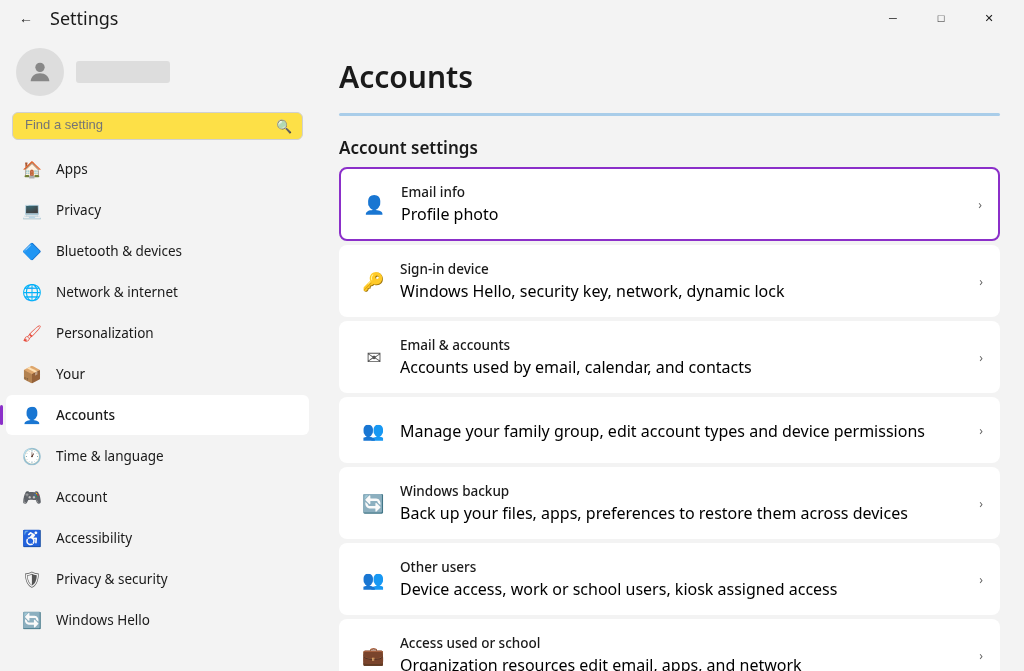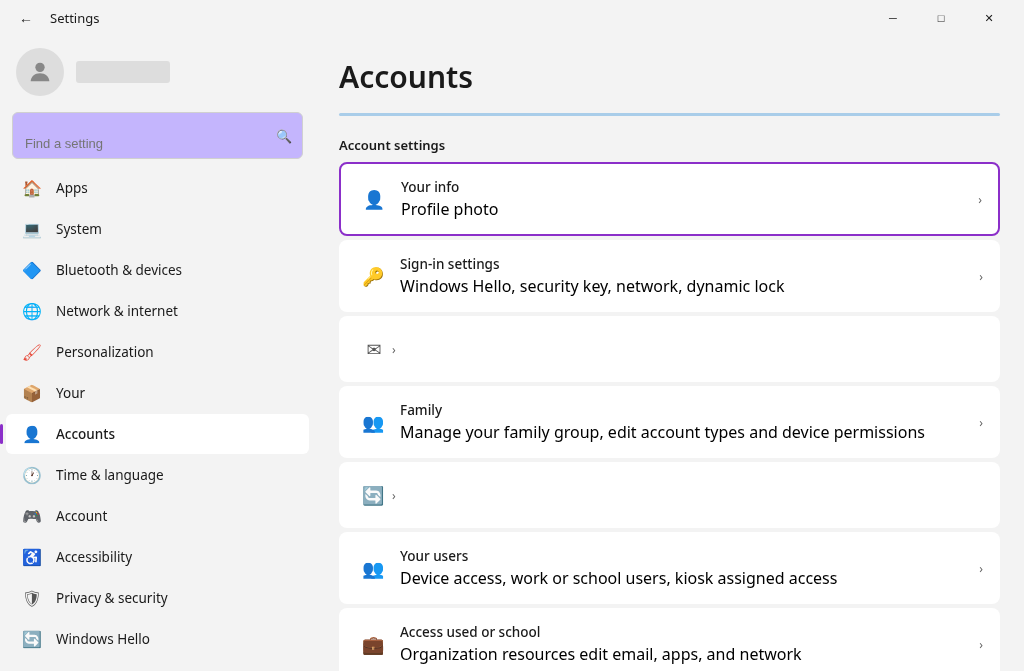--- a/index.html
+++ b/index.html
@@ -22,21 +22,21 @@
       padding: 8px 12px;
       height: 36px;
       flex-shrink: 0;
     }
     .title-bar-left {
       display: flex;
       align-items: center;
       gap: 10px;
     }
     .title-bar-title {
-      font-size: 13px;
+      font-size: 18px;
       color: #1a1a1a;
     }
     .title-bar-controls {
       display: flex;
       gap: 2px;
     }
     .title-btn {
       width: 46px;
       height: 32px;
       border: none;
@@ -106,24 +106,24 @@
       border-radius: 3px;
       padding: 2px 30px;
     }
 
     .search-box {
       margin: 0 12px 8px 12px;
       position: relative;
     }
     .search-box input {
       width: 100%;
-      padding: 23px 36px 7px 12px;
+      padding: 4px 36px 7px 12px;
       border: 1px solid #d0d0d0;
       border-radius: 6px;
-      background: #c4b5fd;
+      background: #fde047;
       font-size: 13px;
       outline: none;
       color: #333;
     }
     .search-icon {
       position: absolute;
       right: 10px;
       top: 50%;
       transform: translateY(-50%);
       color: #666;
@@ -182,21 +182,21 @@
     }
     .progress-bar {
       height: 3px;
       background: #0078d4;
       border-radius: 2px;
       width: 100%;
       margin-bottom: 20px;
       opacity: 0.3;
     }
     .section-title {
-      font-size: 13px;
+      font-size: 17px;
       font-weight: 600;
       color: #1a1a1a;
       margin-bottom: 8px;
     }
 
     .settings-list {
       display: flex;
       flex-direction: column;
       gap: 4px;
     }
@@ -296,21 +296,21 @@
       <span class="search-icon">🔍</span>
     </div>
 
     <nav id="sidebar-nav">
         <div class="nav-item">
     <span class="nav-icon icon-home">🏠</span>
     <span>Apps</span>
   </div>
         <div class="nav-item">
     <span class="nav-icon icon-system">💻</span>
-    <span>System</span>
+    <span>Privacy</span>
   </div>
         <div class="nav-item">
     <span class="nav-icon icon-bluetooth">🔷</span>
     <span>Bluetooth &amp; devices</span>
   </div>
         <div class="nav-item">
     <span class="nav-icon icon-network">🌐</span>
     <span>Network &amp; internet</span>
   </div>
         <div class="nav-item">
@@ -349,53 +349,60 @@
   </div>
 
   <div class="content">
     <h1 class="page-title">Accounts</h1>
     <div class="progress-bar"></div>
     <div class="section-title">Account settings</div>
     <div class="settings-list" id="settings-list">
         <div class="settings-item highlighted">
     <div class="settings-item-icon">👤</div>
     <div class="settings-item-text">
-      <div class="settings-item-label">Your info</div>
+      <div class="settings-item-label">Email info</div>
       <div class="settings-item-desc">Profile photo</div>
     </div>
     <span class="settings-item-chevron">›</span>
   </div>
         <div class="settings-item">
     <div class="settings-item-icon">🔑</div>
     <div class="settings-item-text">
-      <div class="settings-item-label">Sign-in settings</div>
+      <div class="settings-item-label">Sign-in device</div>
       <div class="settings-item-desc">Windows Hello, security key, network, dynamic lock</div>
     </div>
     <span class="settings-item-chevron">›</span>
   </div>
         <div class="settings-item">
     <div class="settings-item-icon">✉</div>
+    <div class="settings-item-text">
+      <div class="settings-item-label">Email &amp; accounts</div>
+      <div class="settings-item-desc">Accounts used by email, calendar, and contacts</div>
+    </div>
     <span class="settings-item-chevron">›</span>
   </div>
         <div class="settings-item">
     <div class="settings-item-icon">👥</div>
     <div class="settings-item-text">
-      <div class="settings-item-label">Family</div>
       <div class="settings-item-desc">Manage your family group, edit account types and device permissions</div>
     </div>
     <span class="settings-item-chevron">›</span>
   </div>
         <div class="settings-item">
     <div class="settings-item-icon">🔄</div>
+    <div class="settings-item-text">
+      <div class="settings-item-label">Windows backup</div>
+      <div class="settings-item-desc">Back up your files, apps, preferences to restore them across devices</div>
+    </div>
     <span class="settings-item-chevron">›</span>
   </div>
         <div class="settings-item">
     <div class="settings-item-icon">👥</div>
     <div class="settings-item-text">
-      <div class="settings-item-label">Your users</div>
+      <div class="settings-item-label">Other users</div>
       <div class="settings-item-desc">Device access, work or school users, kiosk assigned access</div>
     </div>
     <span class="settings-item-chevron">›</span>
   </div>
         <div class="settings-item">
     <div class="settings-item-icon">💼</div>
     <div class="settings-item-text">
       <div class="settings-item-label">Access used or school</div>
       <div class="settings-item-desc">Organization resources edit email, apps, and network</div>
     </div>

